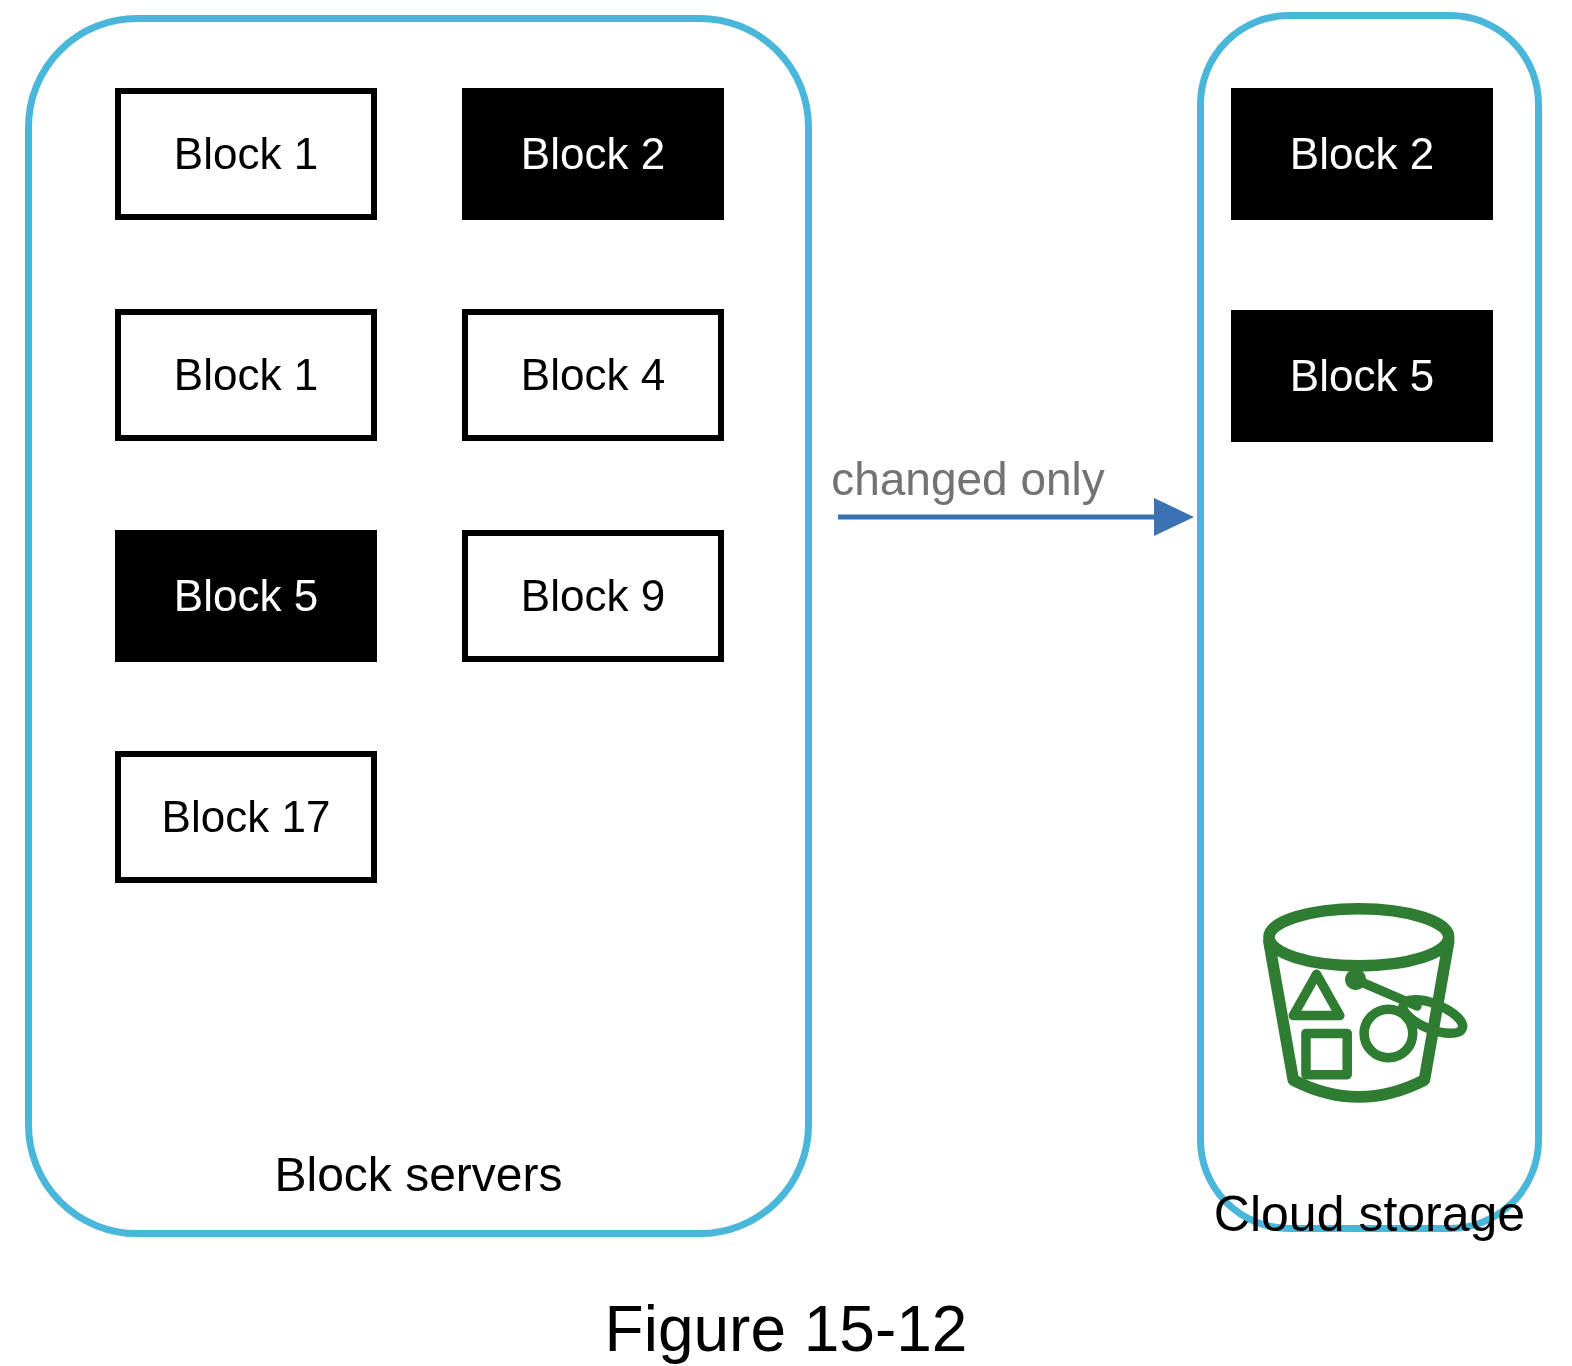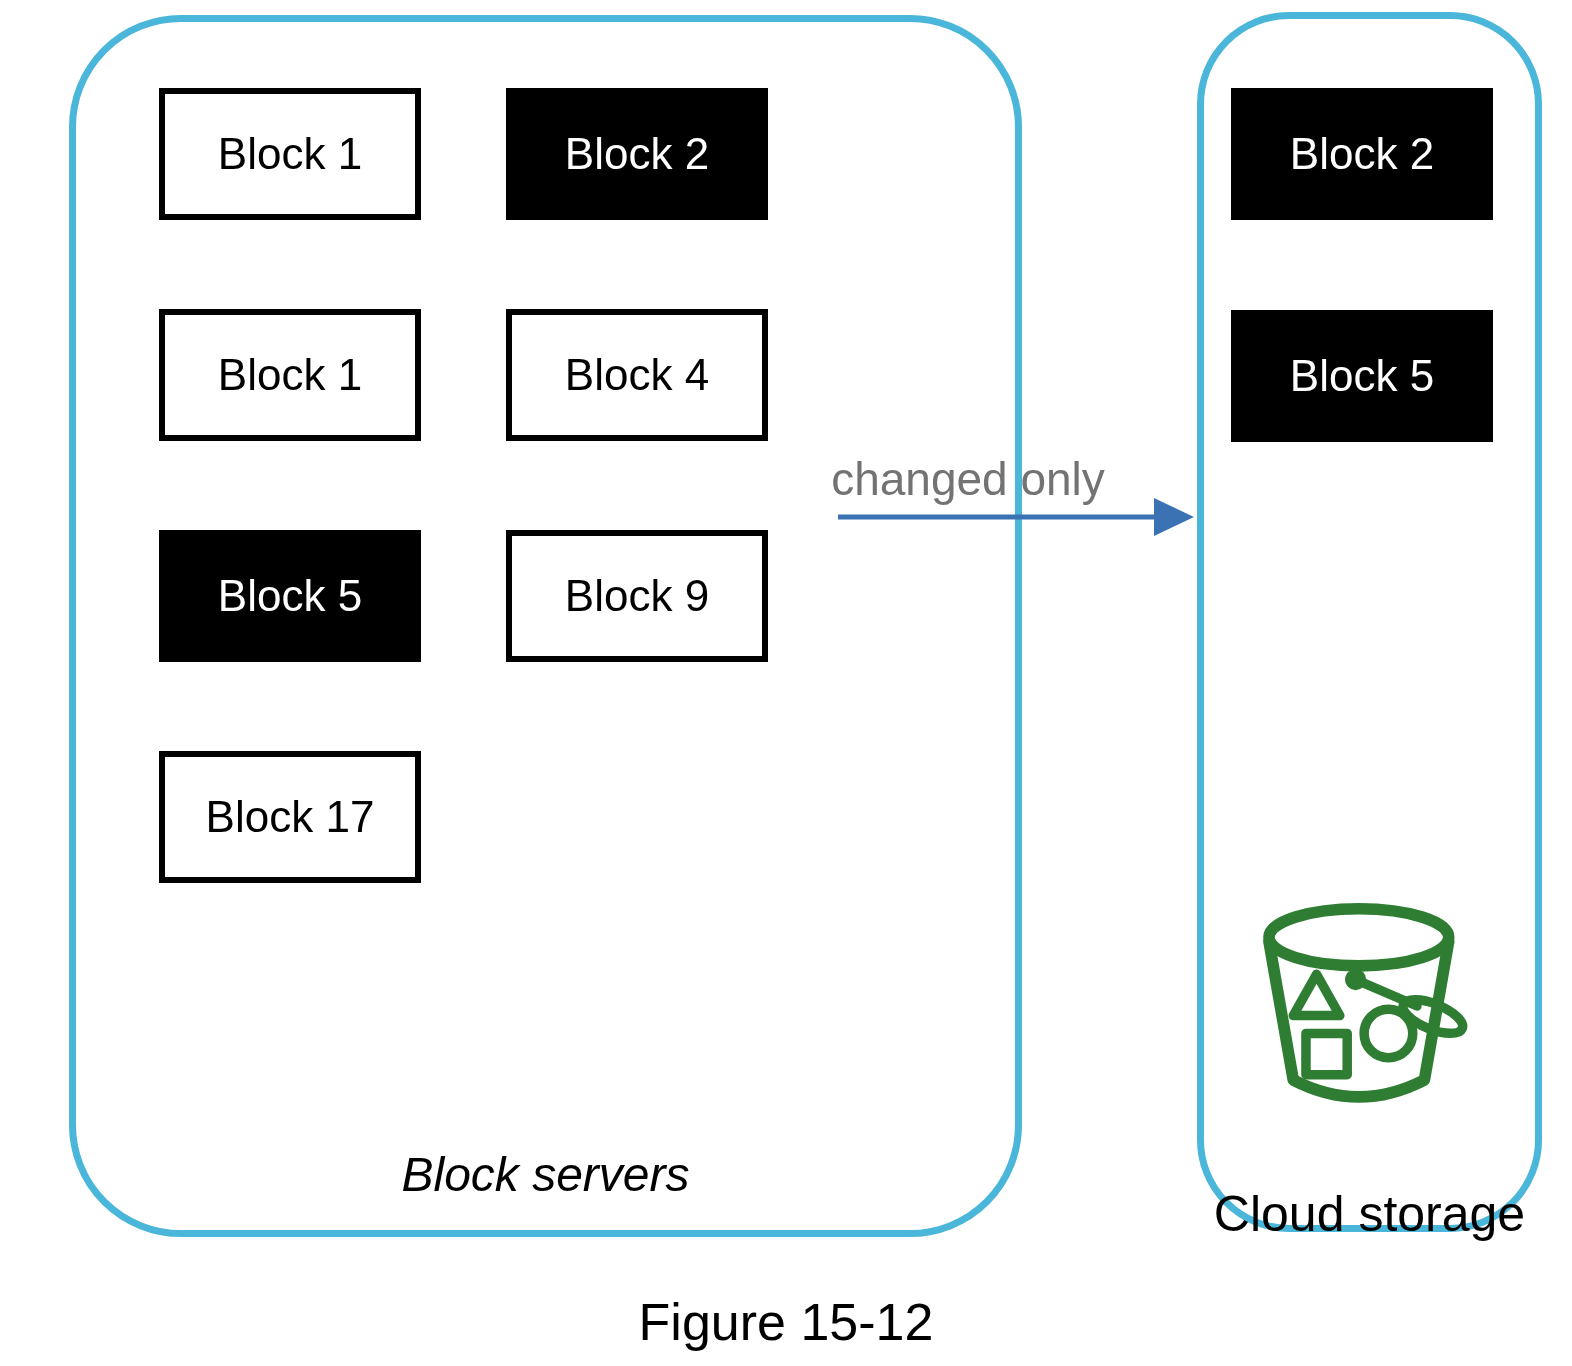--- a/index.html
+++ b/index.html
@@ -6,21 +6,21 @@
   body {
     width:1572px; height:1366px; position:relative; background:#ffffff;
     font-family:"Liberation Sans", sans-serif; overflow:hidden;
     --container-border:#4ab6da; --arrow:#3a72b4; --bucket:#2e7d32;
     --block-filled-bg:#000000; --block-filled-text:#ffffff; --block-border:#000000;
   }
   .container {
     position:absolute; background:#ffffff; box-sizing:border-box;
     border:7px solid var(--container-border);
   }
-  #block-servers { left:25px; top:15px; width:953px; height:1222px; border-radius:112px;margin-left:44px; }
+  #block-servers { left:25px; top:15px; width:787px; height:1222px; border-radius:112px; }
   #cloud-storage { left:1197px; top:12px; width:345px; height:1220px; border-radius:92px; }
 
   .blocks-grid {
     position:absolute; left:83px; top:66px;
     display:grid; grid-template-columns:262px 262px; column-gap:85px; row-gap:89px;
   }
   .cs-blocks {
     position:absolute; left:27px; top:69px;
     display:grid; grid-template-columns:262px; row-gap:90px;
   }
@@ -30,39 +30,39 @@
     background:#ffffff; color:#000000;
     display:flex; align-items:center; justify-content:center;
     font-size:44px; white-space:nowrap;
   }
   .block.filled { background:var(--block-filled-bg); color:var(--block-filled-text);text-align:center; }
 
   .container-label {
     position:absolute; left:0; width:100%; text-align:center;
     font-size:48px; color:#000000;
   }
-  #block-servers .container-label { top:1125px;font-style:italic; }
+  #block-servers .container-label { top:1125px; }
   #cloud-storage .container-label { top:1166px; font-size:50px; }
 
   #transfer-label {
     position:absolute; left:803px; top:452px; width:330px;
     text-align:center; font-size:46px; color:#737373; white-space:nowrap;
   }
   #transfer-arrow { position:absolute; left:838px; top:492px; }
   .arrow-line { stroke:var(--arrow); stroke-width:5; }
   .arrow-head { fill:var(--arrow); }
 
   #bucket-icon { position:absolute; left:52px; top:876px; }
   .bucket-stroke { fill:none; stroke:var(--bucket); stroke-width:11; stroke-linejoin:round; stroke-linecap:round; }
   .bucket-stroke.thin { stroke-width:9; }
   .bucket-dot { fill:var(--bucket); stroke:none; }
 
   #figure-caption {
     position:absolute; left:0; top:1292px; width:1572px;
-    text-align:center; font-size:52px; color:#000000;
+    text-align:center; font-size:64px; color:#000000;
   }
 </style>
 </head>
 <body style="--container-border: #4ab6da; --arrow: #3a72b4; --bucket: #2e7d32; --block-filled-bg: #000000; --block-filled-text: #ffffff; --block-border: #000000;">
 
 <div class="container" id="block-servers">
   <div class="blocks-grid">
       <div class="block">Block 1</div>
       <div class="block filled">Block 2</div>
       <div class="block">Block 1</div>

